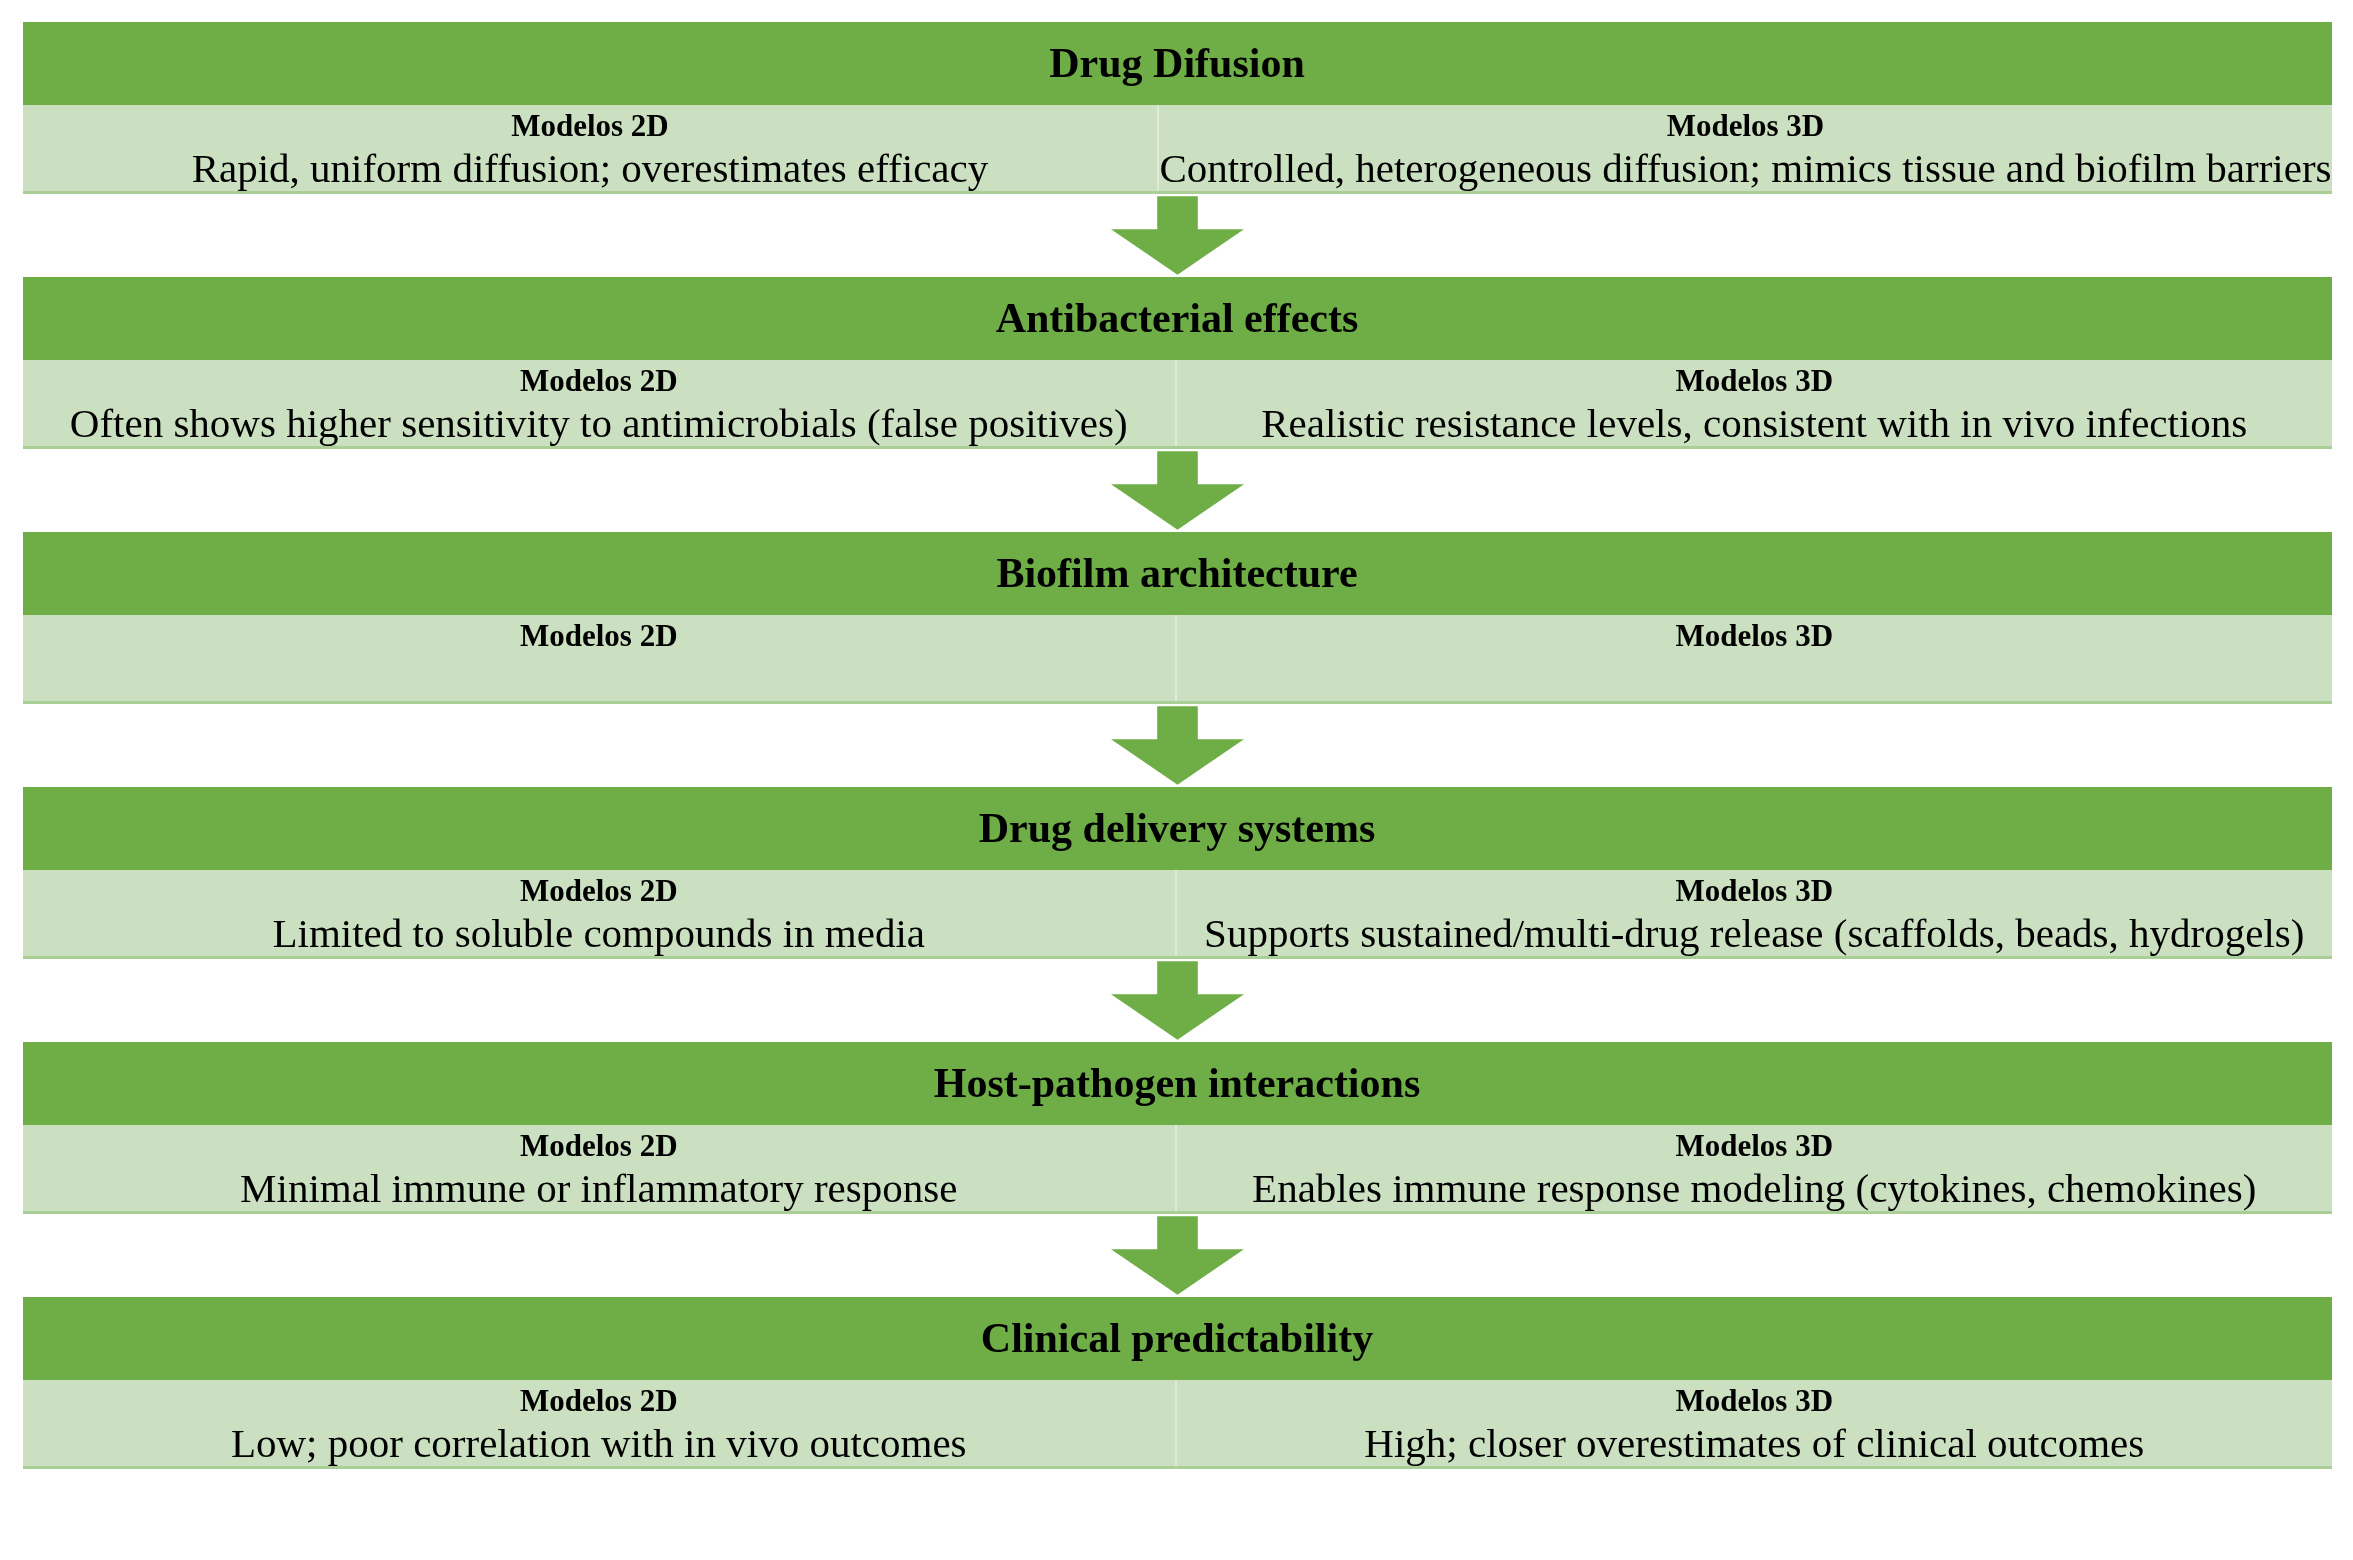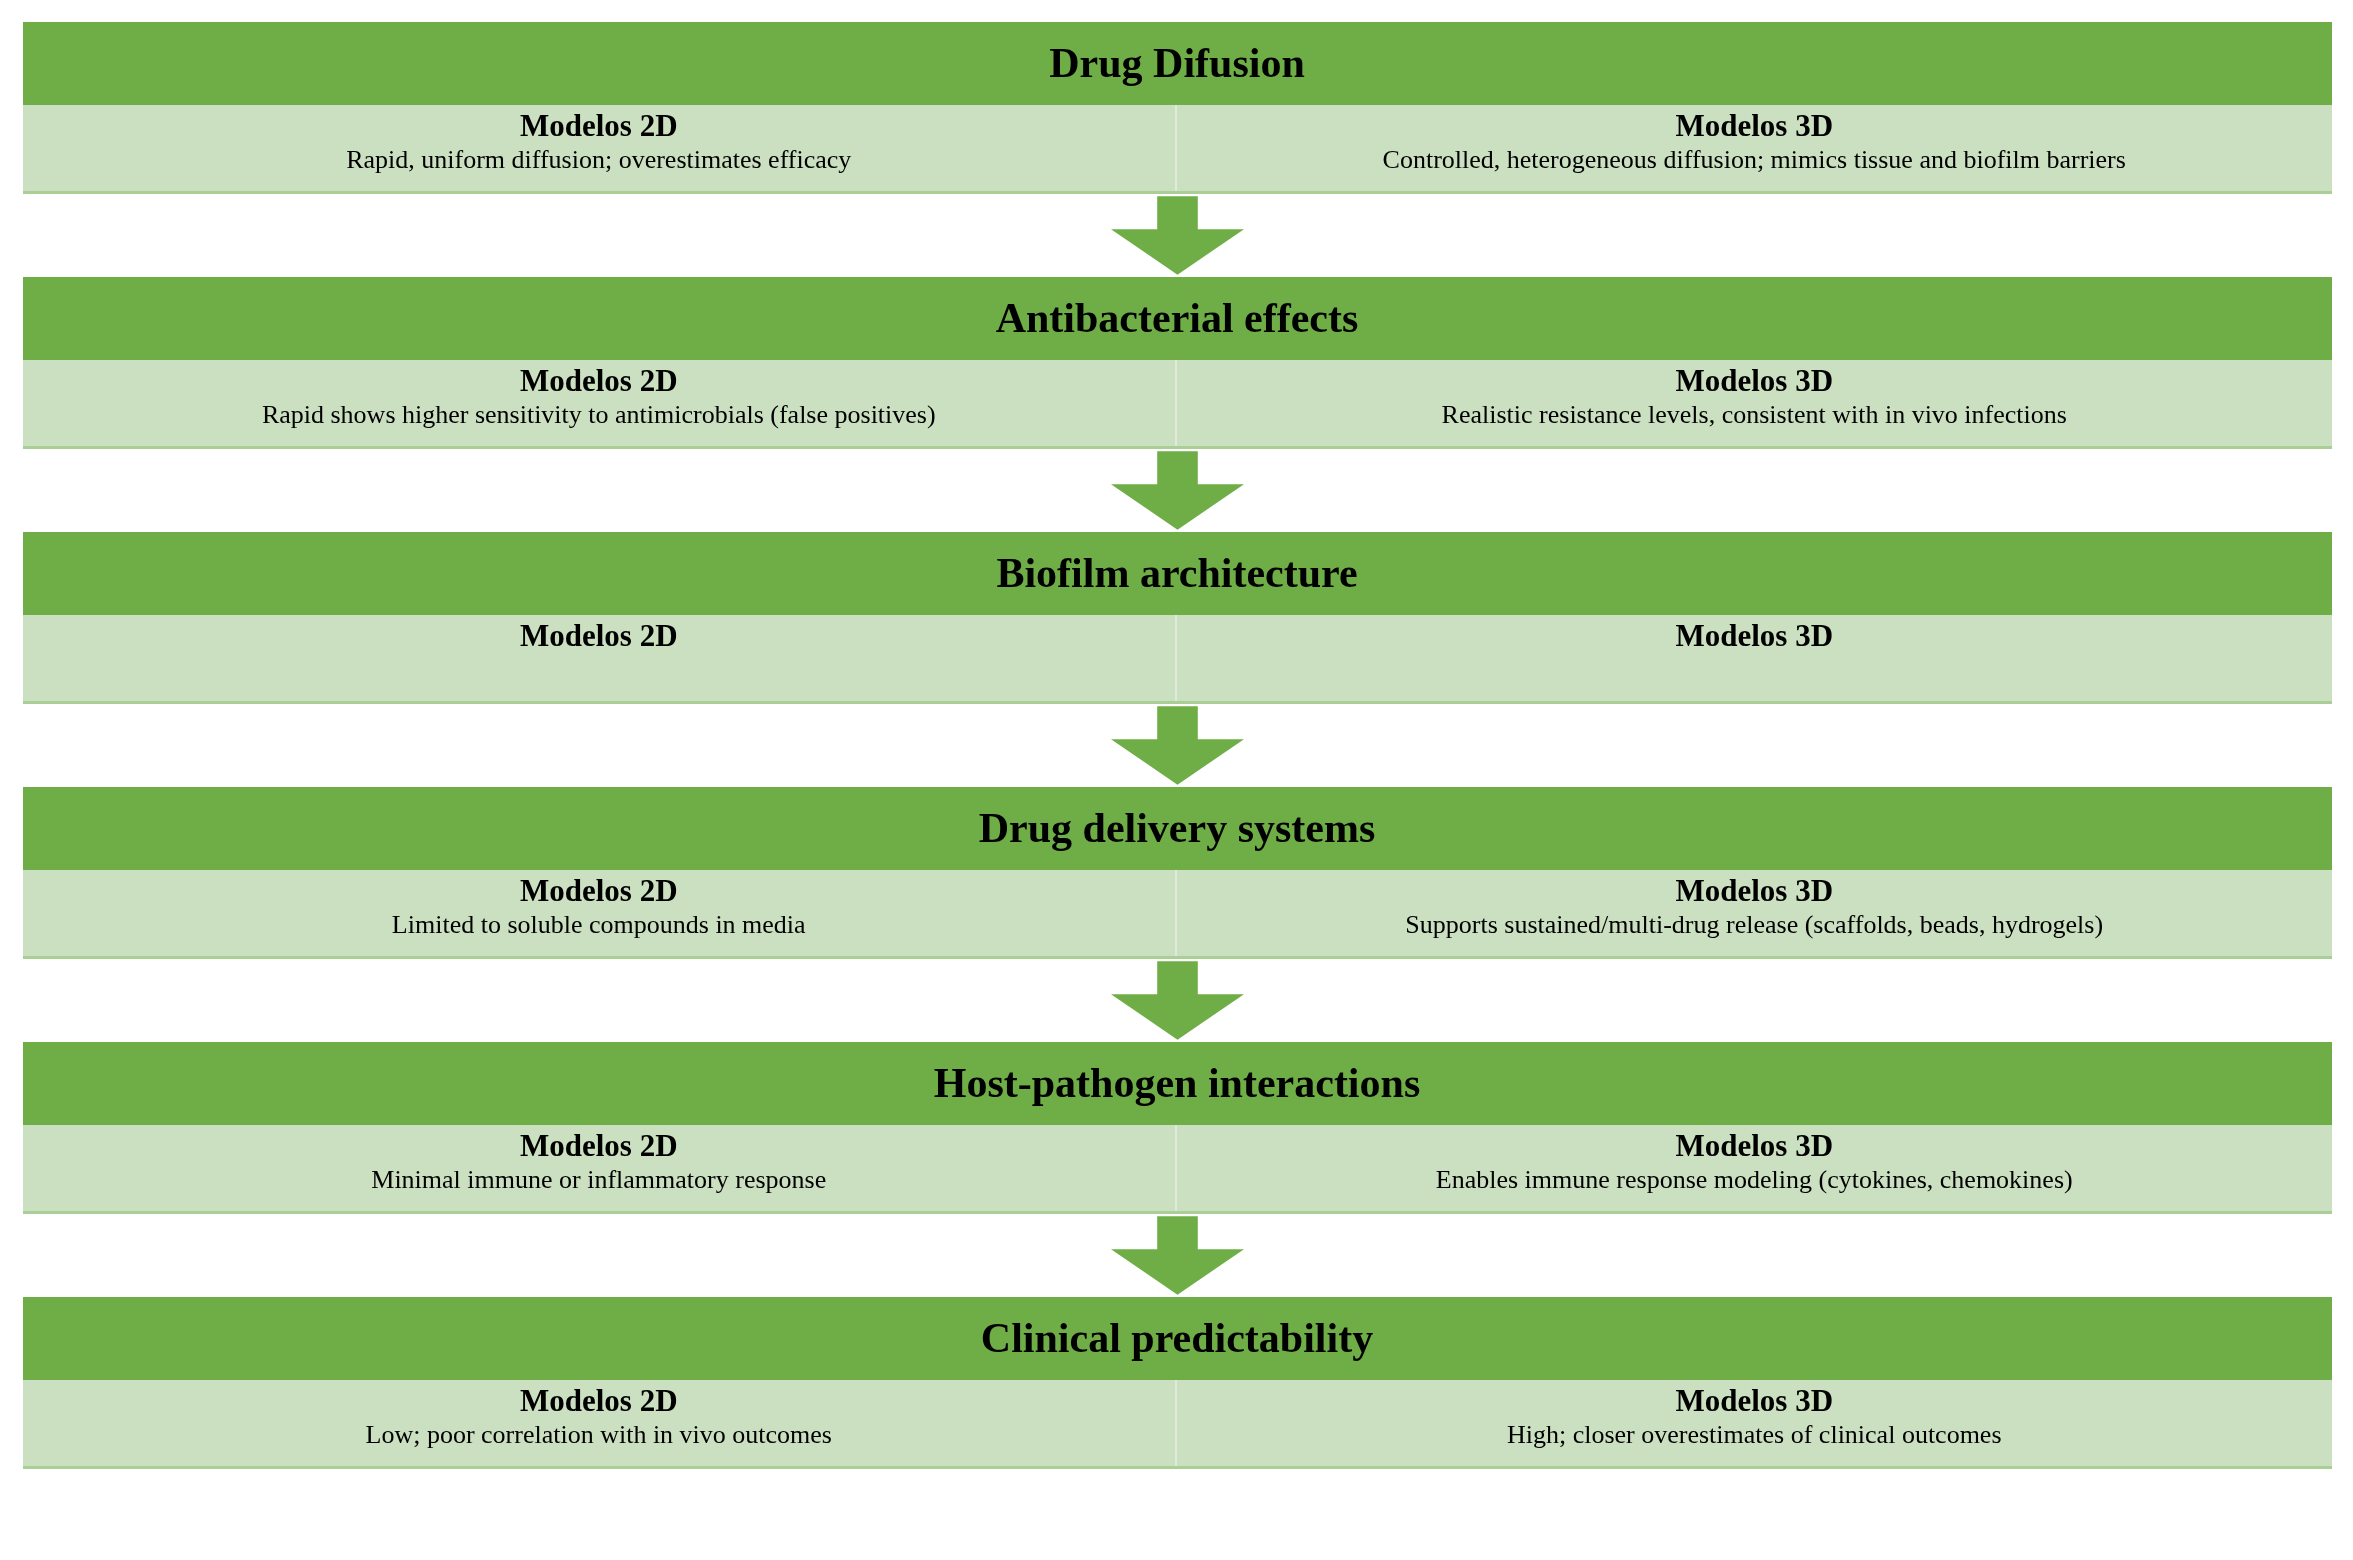--- a/index.html
+++ b/index.html
@@ -69,21 +69,21 @@
   .col-title {
     font-weight: bold;
     font-size: 31px;
     line-height: 1.18;
     color: #000000;
     text-align: center;
     white-space: nowrap;
   }
 
   .col-text {
-    font-size: 26px;
+    font-size: 41px;
     line-height: 1.2;
     color: #000000;
     text-align: center;
     white-space: nowrap;
   }
 
   .arrow-wrap {
     height: 83px;
     display: flex;
     align-items: center;
@@ -122,21 +122,21 @@
     <svg class="arrow" viewBox="0 0 190 112">
       <polygon points="66,0 124,0 124,47 190,47 95,112 0,47 66,47" fill="#6FAE46"></polygon>
     </svg>
   </div>
 
   <div class="stage">
     <div class="stage-header">Antibacterial effects</div>
     <div class="stage-body">
       <div class="col col-left">
         <div class="col-title">Modelos 2D</div>
-        <div class="col-text">Rapid shows higher sensitivity to antimicrobials (false positives)</div>
+        <div class="col-text">Often shows higher sensitivity to antimicrobials (false positives)</div>
       </div>
       <div class="col col-right">
         <div class="col-title">Modelos 3D</div>
         <div class="col-text">Realistic resistance levels, consistent with in vivo infections</div>
       </div>
     </div>
   </div>
 
   <div class="arrow-wrap">
     <svg class="arrow" viewBox="0 0 190 112">

